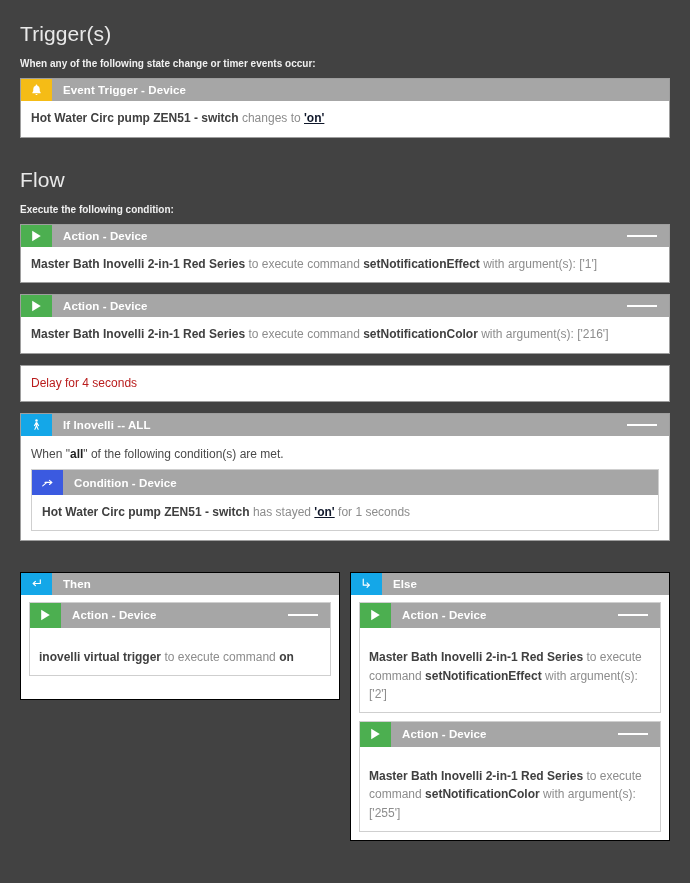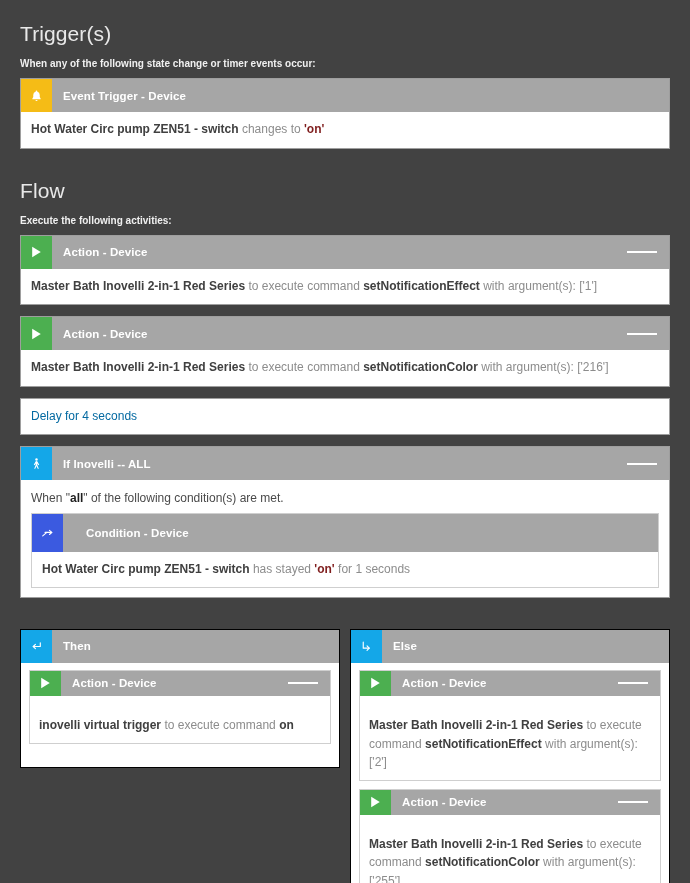--- a/index.html
+++ b/index.html
@@ -33,21 +33,21 @@
 
   
   .card {
     background: #ffffff;
     border: 1px solid #9e9e9e;
     margin-bottom: 11px;
   }
 
   .card-head {
     background: #a6a6a6;
-    height: 33px;
+    height: 22px;
     display: flex;
     align-items: stretch;
     position: relative;
   }
 
   .ic {
     width: 31px;
     flex: 0 0 31px;
     display: flex;
     align-items: center;
@@ -86,36 +86,36 @@
     margin: 1.5px 0;
   }
 
   .card-body {
     padding: 8px 10px 9px 10px;
     font-size: 12px;
     color: #8c8c8c;
     line-height: 1.55;
   }
   .card-body b { color: #404040; font-weight: bold; }
-  .card-body .lit { color: #7f1d1d; font-weight: bold; }
+  .card-body .lit { color: #0f172a; font-weight: bold; text-decoration: underline; }
 
   
   .cond-intro {
     padding: 11px 10px 8px 10px;
     font-size: 12px;
     color: #4a4a4a;
   }
   .cond-intro b { color: #1f1f1f; margin-top: 28px; }
 
   .inner-wrap { padding: 0 10px 9px 10px; }
   .inner-card {
     border: 1px solid #cfcfcf;
     background: #fff;
   }
-  .inner-card .card-head { height: 38px; gap: 12px; }
+  .inner-card .card-head { height: 25px; }
   .inner-card .card-body { padding: 8px 10px 8px 10px; }
 
   
   .branches {
     display: flex;
     gap: 10px;
     align-items: flex-start;
   }
   .branch {
     flex: 1 1 0;
@@ -155,21 +155,21 @@
       <span class="head-label">Event Trigger - Device</span>
     </div>
     <div class="card-body">
       <b>Hot Water Circ pump ZEN51 - switch</b>
       <span>changes to</span>
       <span class="lit">'on'</span>
     </div>
   </div>
 
   <h1 class="section-title flow">Flow</h1>
-  <div class="section-sub">Execute the following activities:</div>
+  <div class="section-sub">Execute the following condition:</div>
 
   <div class="card">
     <div class="card-head">
       <span class="ic green">
         <svg width="11" height="12" viewBox="0 0 12 14" fill="#fff">
             <path d="M1 1l10 6-10 6z"></path>
           </svg>
       </span>
       <span class="head-label">Action - Device</span>
       <span class="handle">
@@ -201,21 +201,21 @@
     <div class="card-body">
       <b>Master Bath Inovelli 2-in-1 Red Series</b>
       <span>to execute command</span>
       <b>setNotificationColor</b>
       <span>with argument(s): ['216']</span>
     </div>
   </div>
 
   <div class="card">
     <div class="card-body">
-      <span style="color:#0369a1">Delay for 4 seconds</span>
+      <span style="color:#b91c1c">Delay for 4 seconds</span>
     </div>
   </div>
 
   <div class="card">
     <div class="card-head">
       <span class="ic cyan">
         <svg width="13" height="14" viewBox="0 0 24 24" fill="#fff">
           <circle cx="12" cy="3.6" r="2.3"></circle>
           <path d="M12 6.6c-1 0-1.8.6-2.2 1.5L7 13.2l1.7 1 2-3.1v2.2l-3 7.4h2l2.3-5 2.3 5h2l-3-7.4v-2.2l2 3.1 1.7-1-2.8-5.1A2.4 2.4 0 0 0 12 6.6z"></path>
         </svg>

